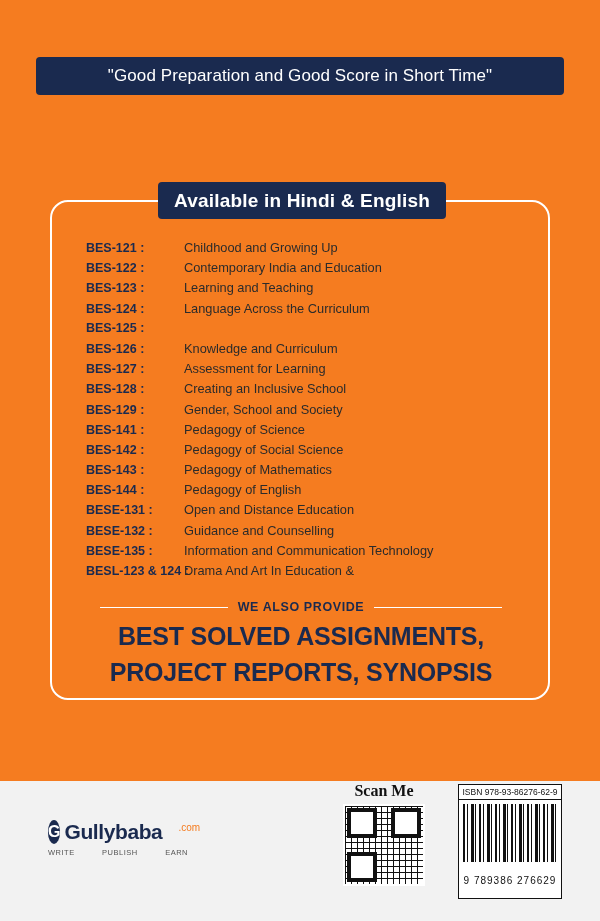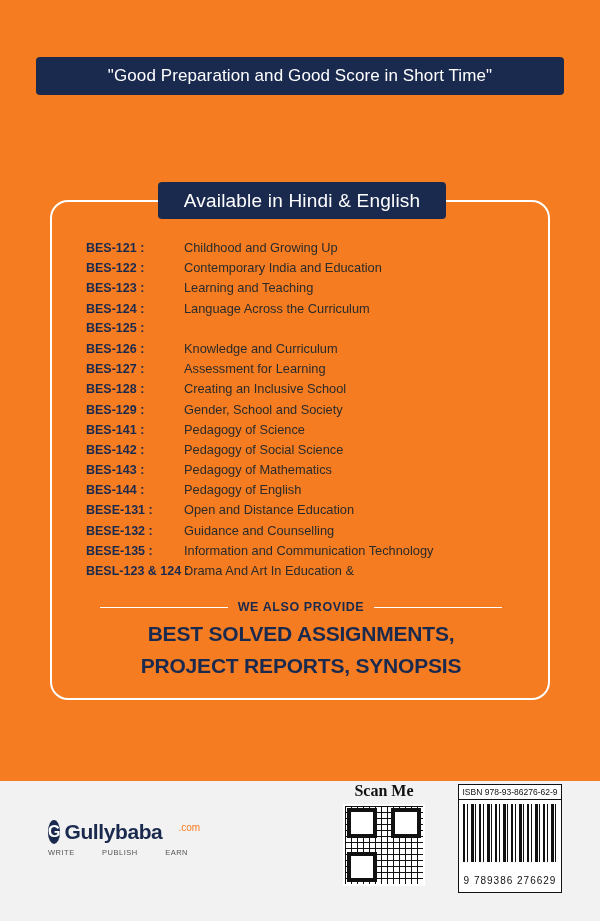--- a/index.html
+++ b/index.html
@@ -60,21 +60,21 @@
     height: 37px;
     background: #1a2a4f;
     border-radius: 4px;
     display: flex;
     align-items: center;
     justify-content: center;
   }
   .avail-badge span {
     color: #ffffff;
     font-size: 19px;
-    font-weight: normal;
+    font-weight: bold;
     letter-spacing: 0.2px;
   }
 
   
   .course-list {
     position: absolute;
     left: 86px;
     top: 233px;
     width: 470px;
     margin-top: 7px;
@@ -120,21 +120,21 @@
   .wap-label {
     color: #1a2a4f;
     font-weight: bold;
     font-size: 12.5px;
     letter-spacing: 0.6px;
   }
   .wap-big {
     margin-top: 8px;
     color: #1a2a4f;
     font-weight: bold;
-    font-size: 21px;
+    font-size: 25px;
     line-height: 1.12;
     letter-spacing: -0.2px;
   }
 
   
   .bottom {
     position: absolute;
     left: 0;
     bottom: 0;
     width: 600px;
@@ -296,21 +296,21 @@
 
   
   .isbn-wrap {
     position: absolute;
     left: 458px;
     top: 784px;
     width: 104px;
     background: #ffffff;
     border: 1px solid #111;
     box-sizing: border-box;
-    padding: 2px 0 6px;
+    padding: 2px 0 12px;
     text-align: center;
   }
   .isbn-text {
     font-size: 8.5px;
     color: #111;
     border-bottom: 1px solid #111;
     padding-bottom: 2px;
     font-family: "Liberation Sans", sans-serif;
   }
   .barcode {

